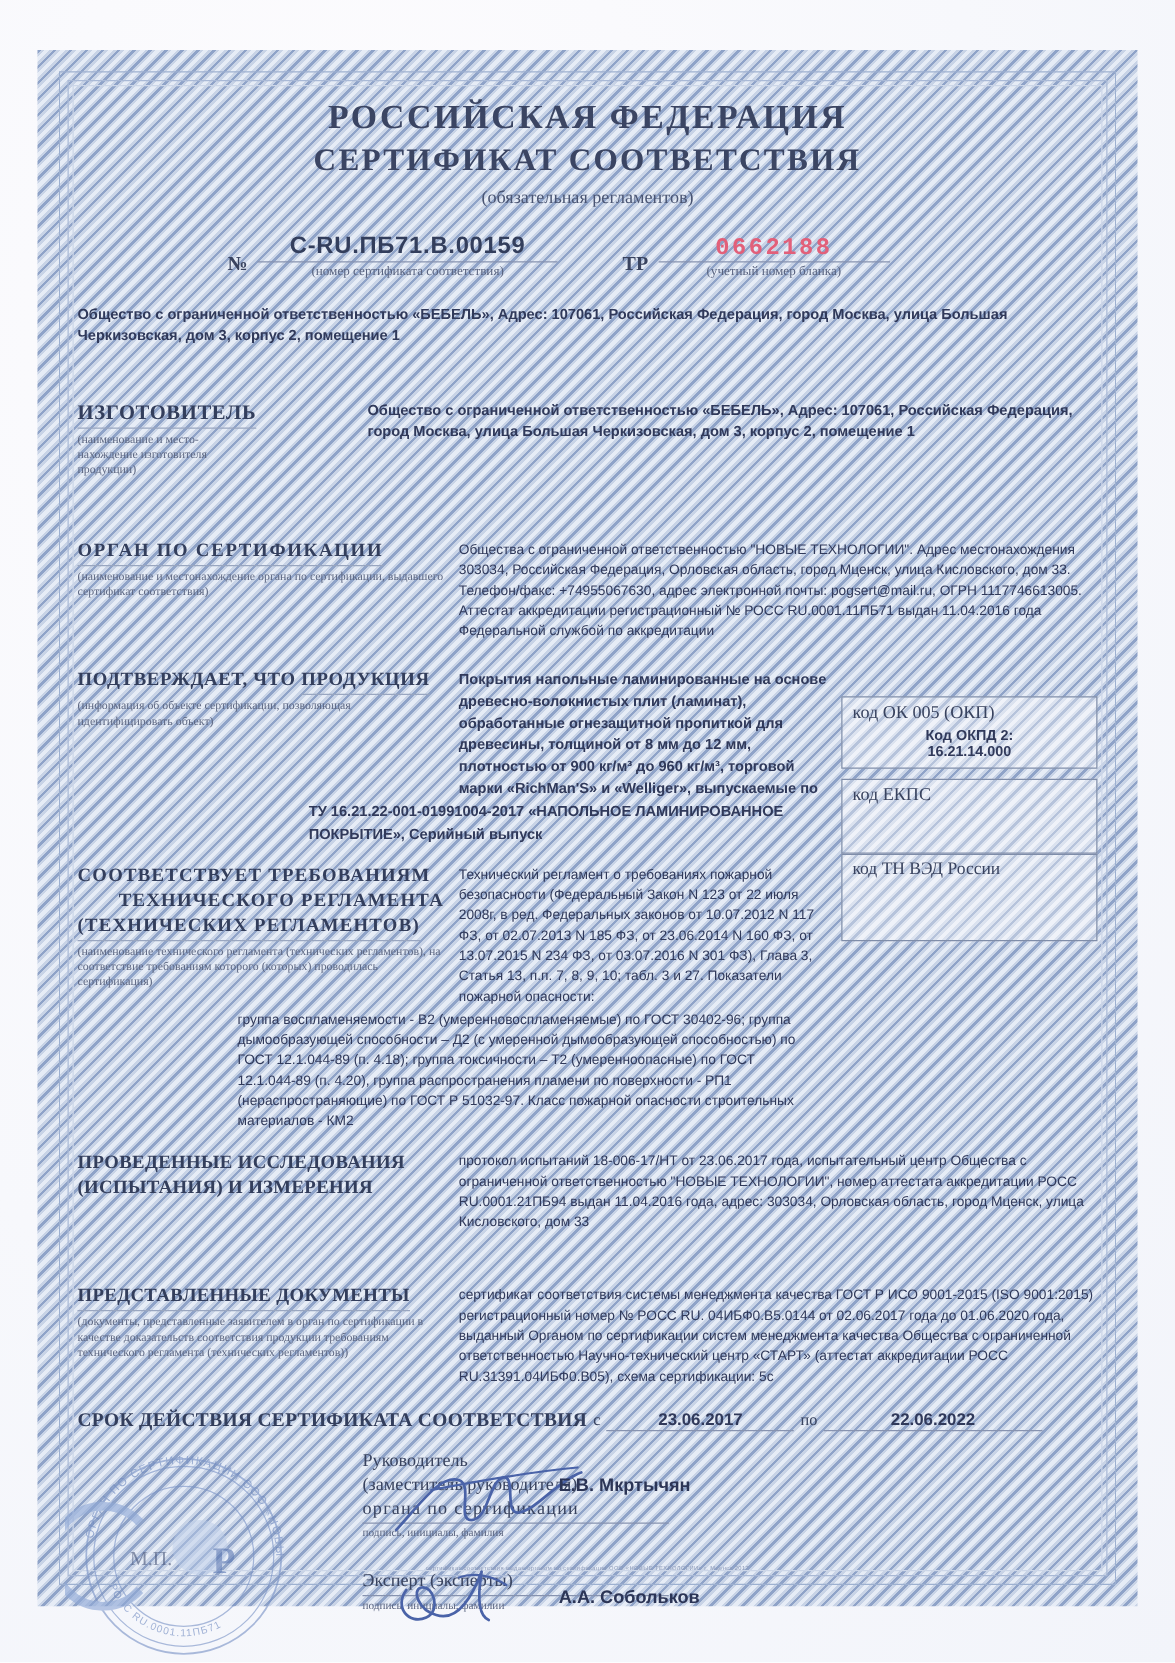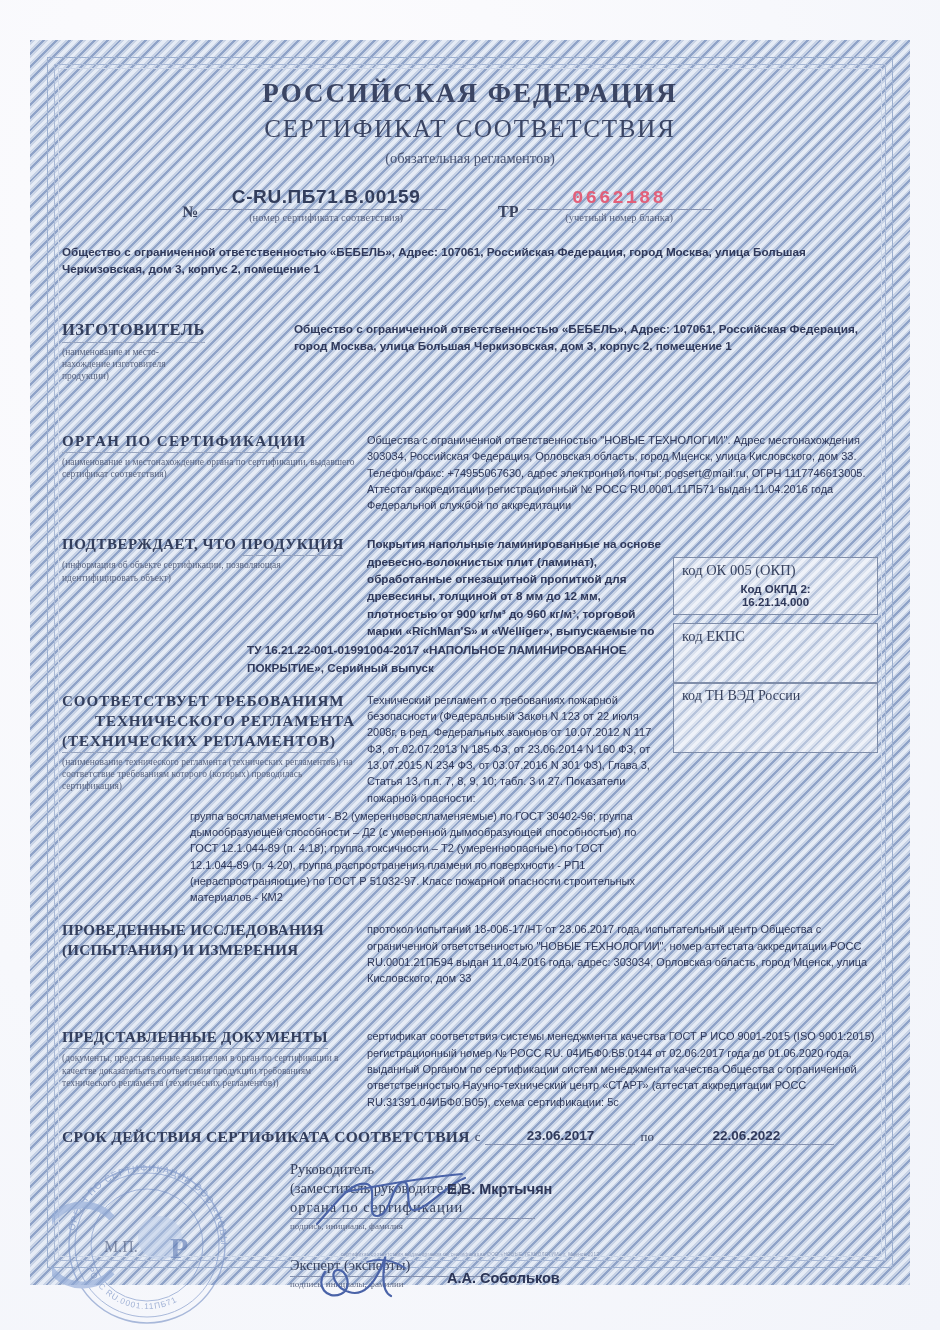--- a/index.html
+++ b/index.html
@@ -57,21 +57,21 @@
 
   
   .title-block { text-align:center; margin-top:8px; }
   .title-1 {
     font-family:"Liberation Serif", serif;
     font-size:27px; font-weight:bold; letter-spacing:2.0px;
     color:#3b4563;
   }
   .title-2 {
     font-family:"Liberation Serif", serif;
-    font-size:25px; font-weight:normal; letter-spacing:1.8px;
+    font-size:25px; font-weight:bold; letter-spacing:1.8px;
     color:#3b4563; margin-top:6px;
   }
   .title-3 {
     font-family:"Liberation Serif", serif;
     font-size:14.5px; color:#4a5573; margin-top:7px;
   }
 
   
   .num-row {
     display:flex; align-items:flex-end; margin-top:19px;
@@ -132,21 +132,21 @@
     background:rgba(255,255,255,.35);
     padding:4px 8px 6px 8px;
   }
   .code-title {
     font-family:"Liberation Serif", serif; font-size:14.5px; color:#39435f;
     white-space:nowrap;
   }
   .code-sub { font-size:11.5px; font-weight:bold; color:#30395a; margin-top:4px; }
 
   
-  .validity { display:flex; align-items:center; margin-top:18px; }
+  .validity { display:flex; align-items:flex-start; margin-top:18px; }
   .validity .lbl {
     font-family:"Liberation Serif", serif; font-size:15.5px; font-weight:bold;
     color:#333e5c; letter-spacing:.3px;
   }
   .v-small { font-family:"Liberation Serif", serif; font-size:13px; margin:0 5px; color:#39435f; }
   .v-field {
     border-bottom:1px solid #8793b0; min-width:150px; text-align:center;
     font-size:13.5px; font-weight:bold; color:#30395a; padding-bottom:1px;
   }
   .v-field.w2 { min-width:175px; }

